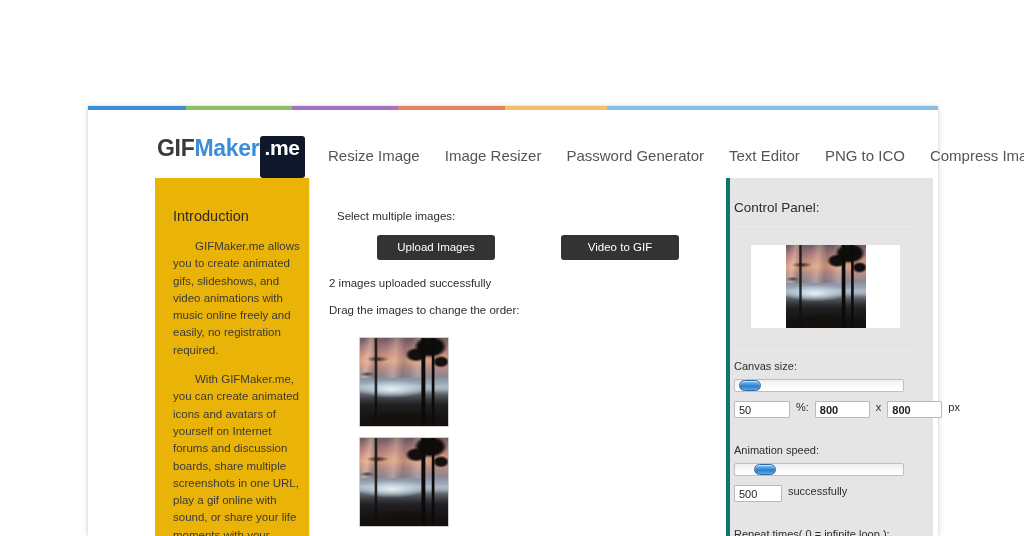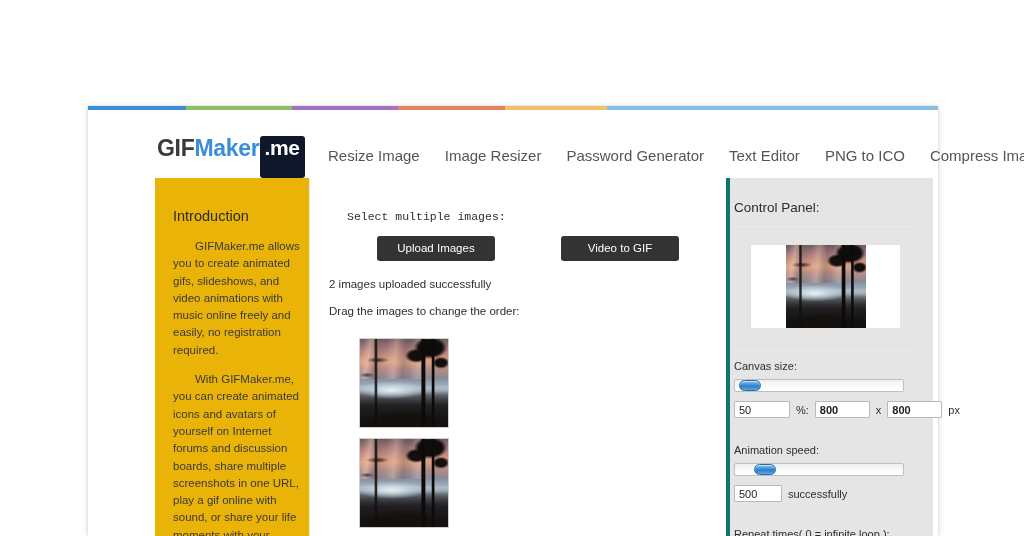--- a/index.html
+++ b/index.html
@@ -121,22 +121,21 @@
     position: absolute;
     left: 156px; top: 0;
     width: 415px;
     height: 358px;
     background: #ffffff;
     padding: 32px 0 0 18px;
   }
   .label-line {
     font-size: 11.5px;
     color: #2e2e2e;
-    margin: 0 0 13px 18px;
-    font-family: Liberation Mono, monospace;
+    margin: 0 0 13px 8px;
   }
   .btn-row {
     display: flex;
     gap: 18px;
     margin-bottom: 17px;
   }
   .dark-btn {
     background: #333333;
     color: #ffffff;
     border: none;
@@ -298,21 +297,21 @@
     width: 22px;
     height: 11px;
     border-radius: 7px;
     background: linear-gradient(to bottom, #8fc4ef 0%, #3d8fd6 45%, #2f7dc2 55%, #5aa7e4 100%);
     border: 1px solid #2b6ca8;
     box-shadow: inset 0 1px 0 rgba(255,255,255,0.55);
   }
 
   .field-row {
     display: flex;
-    align-items: center;
+    align-items: flex-start;
     gap: 6px;
     font-size: 11px;
     color: #2e2e2e;
     margin-bottom: 2px;
   }
   input.txt {
     height: 17px;
     border: 1px solid #b9b9b9;
     background: #ffffff;
     font-size: 11px;

